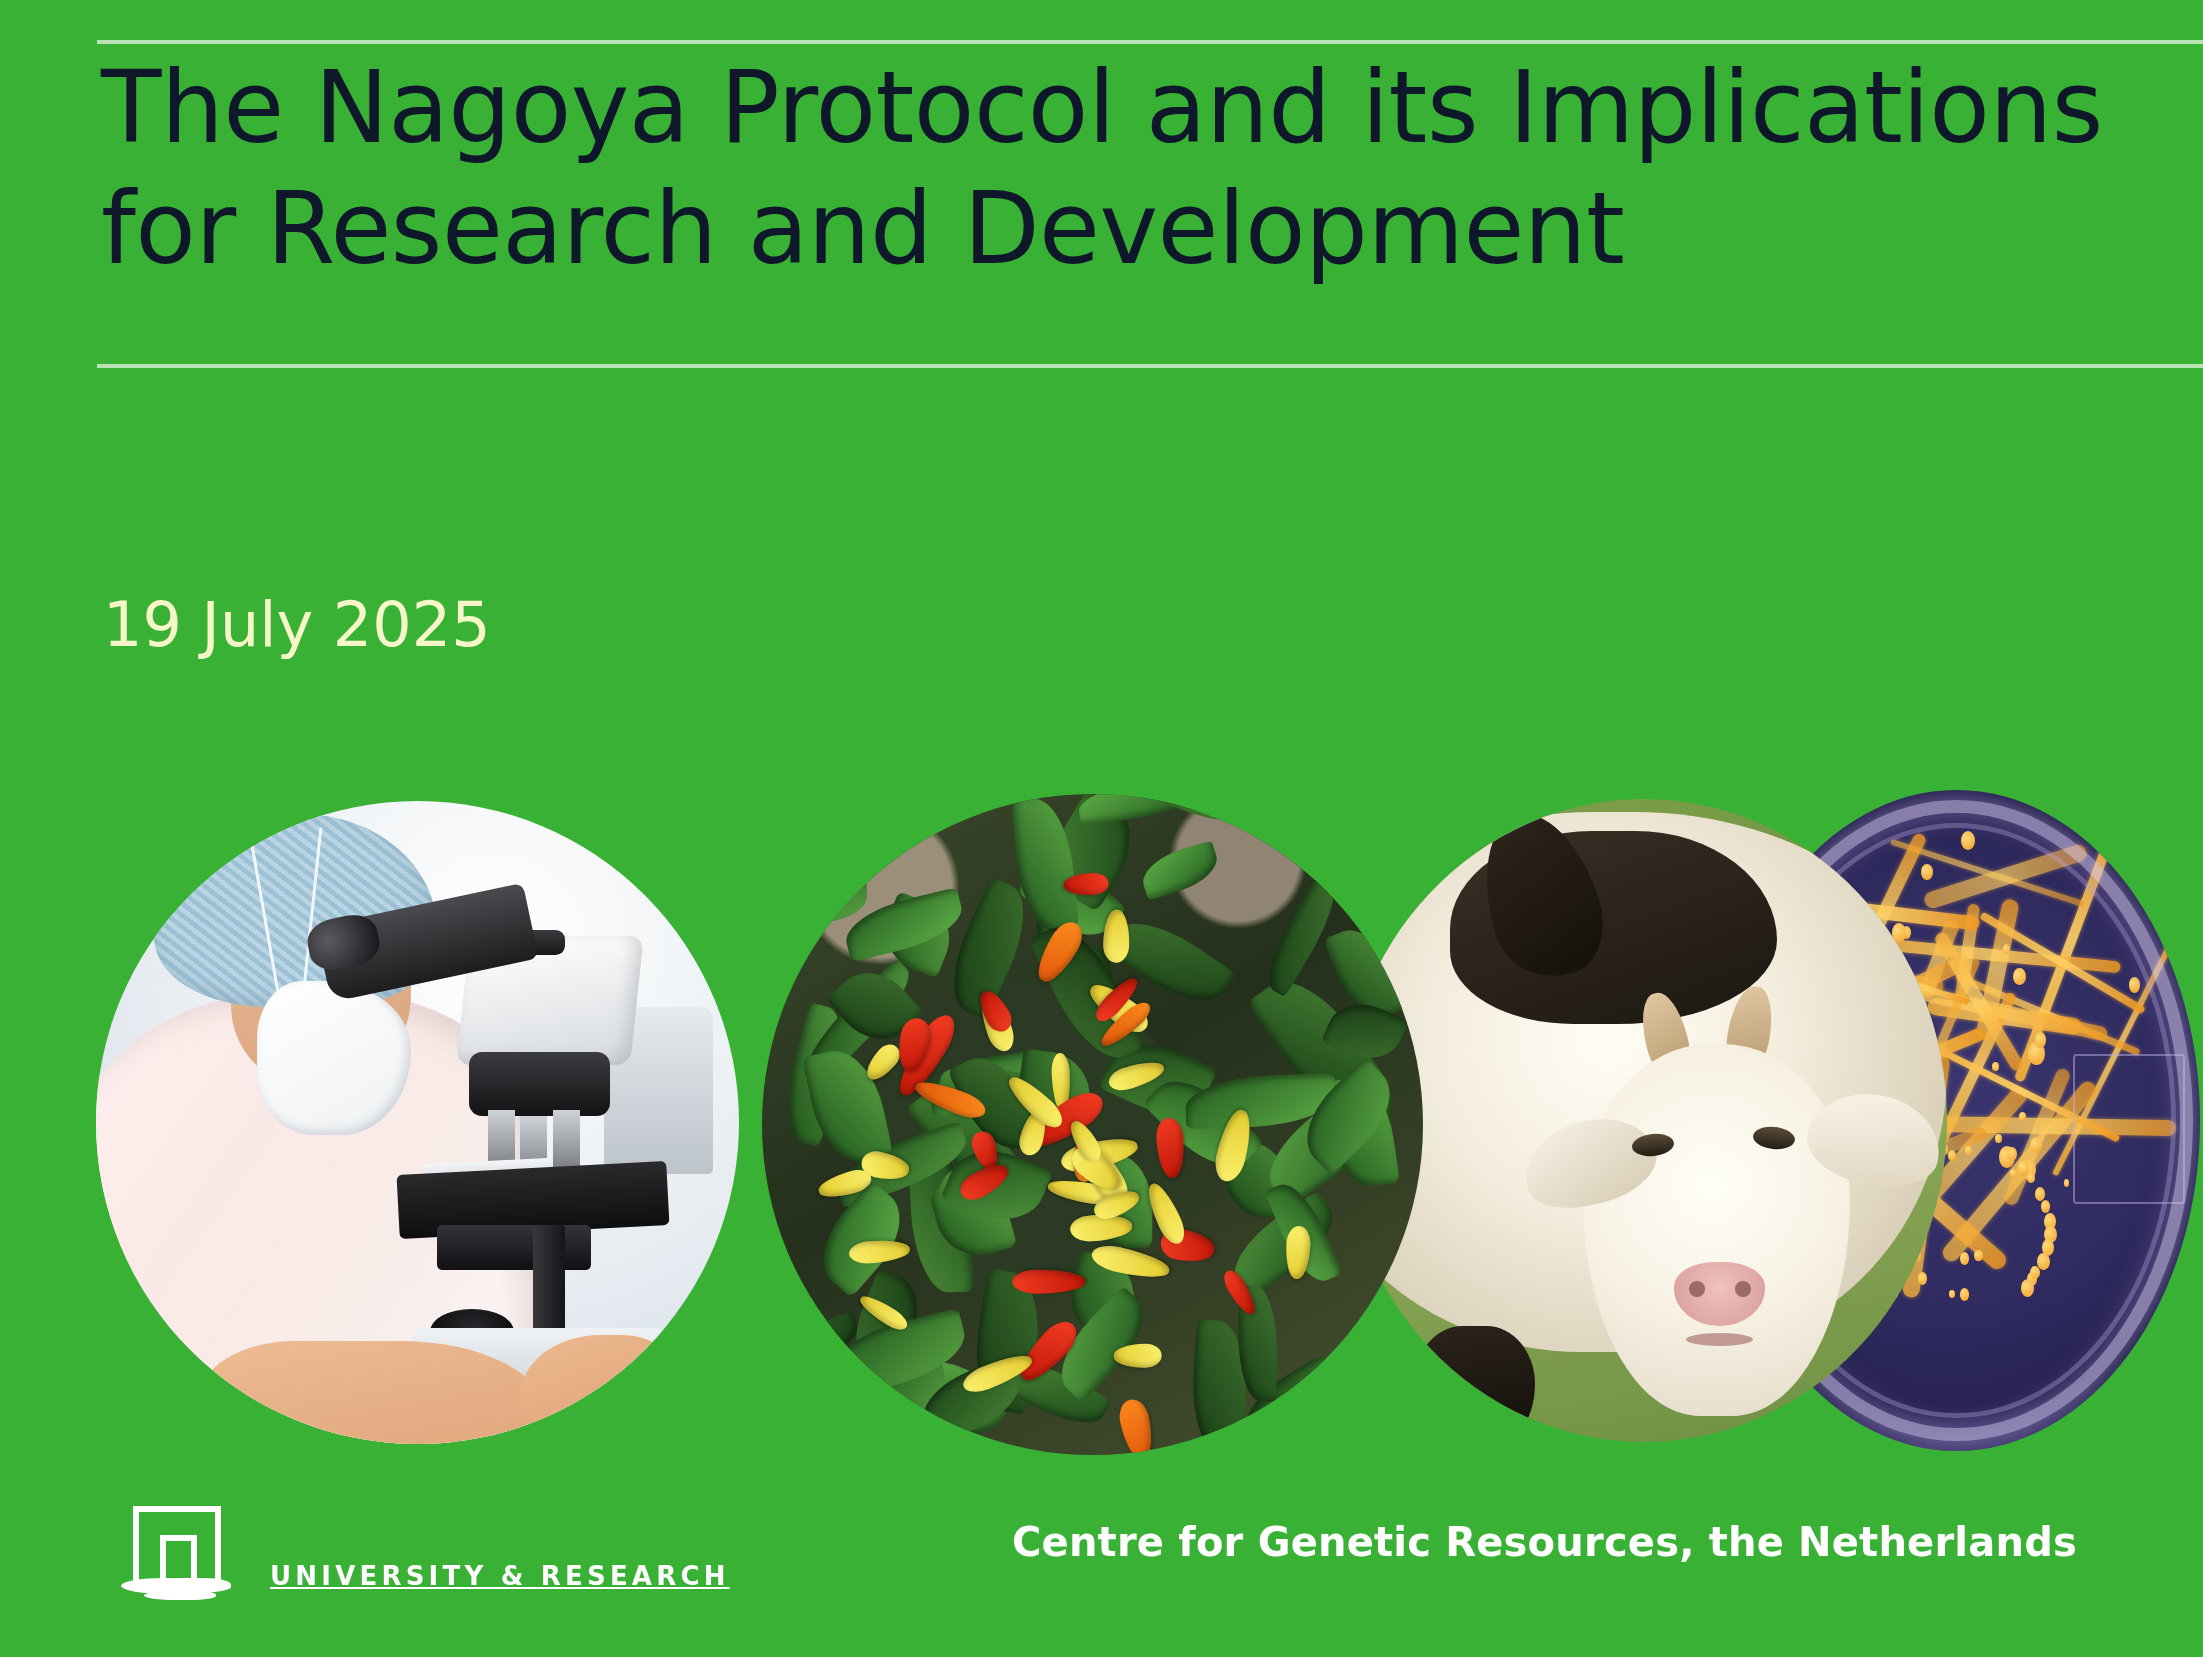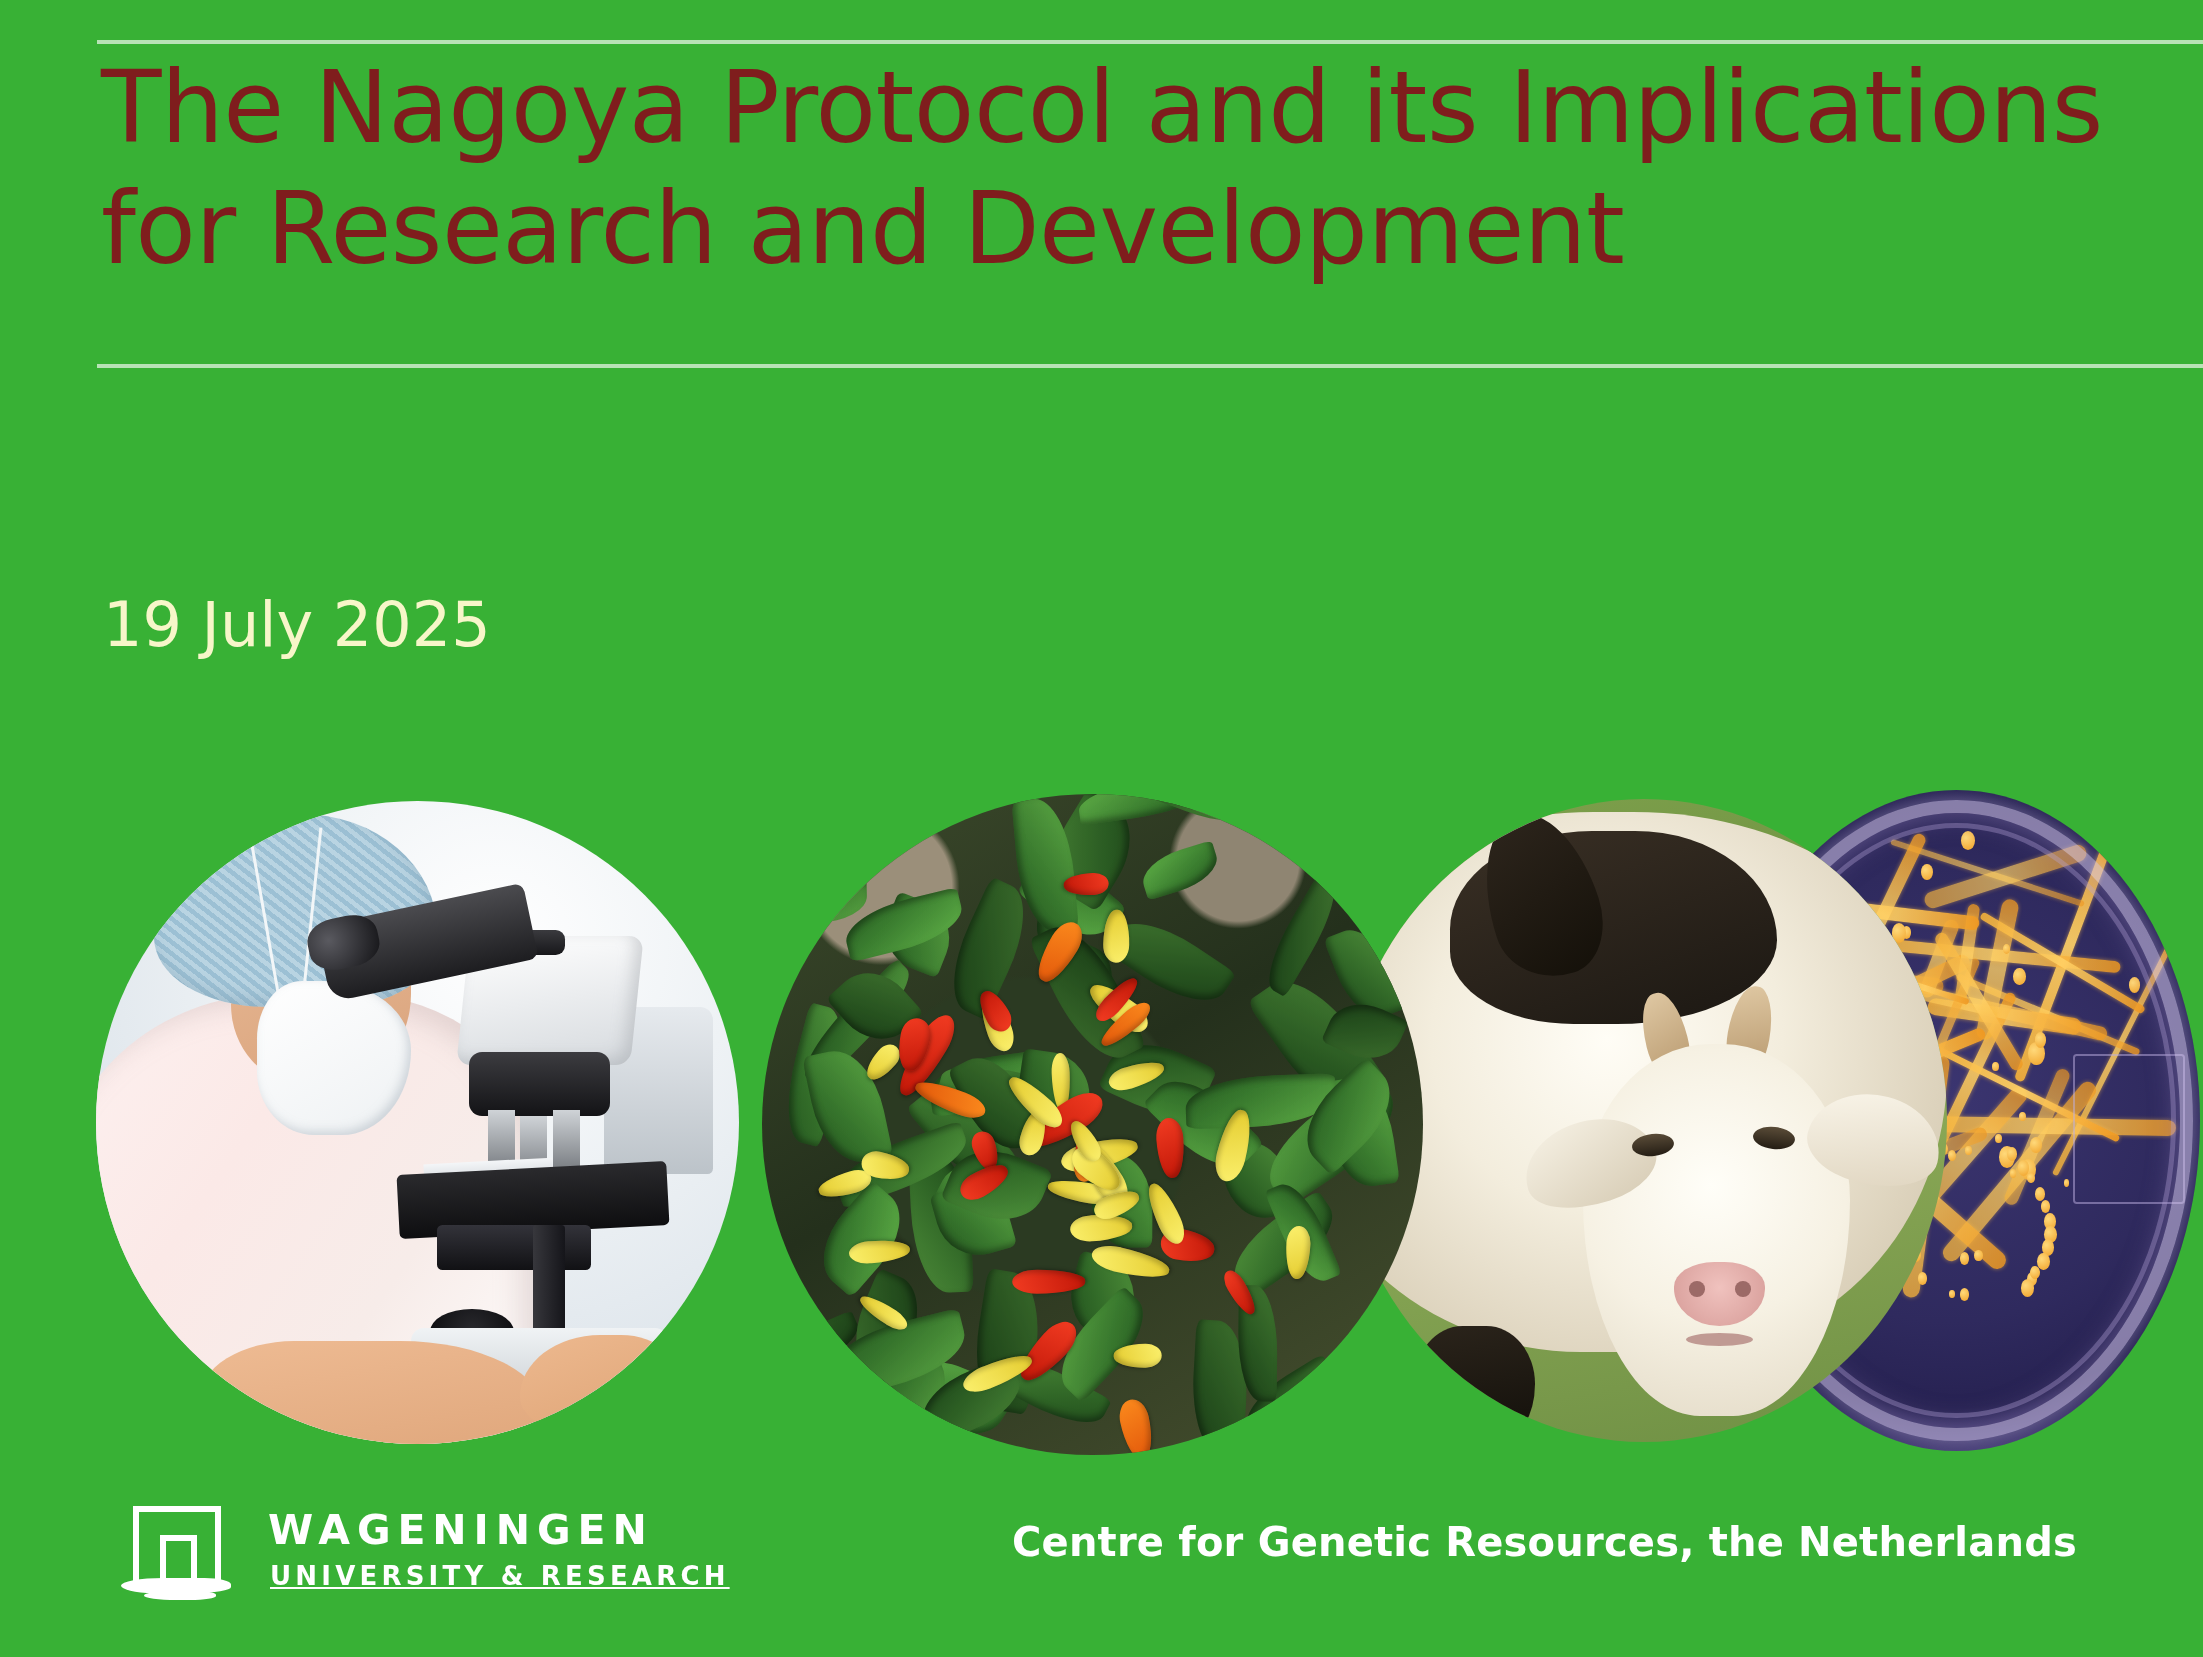--- a/index.html
+++ b/index.html
@@ -28,21 +28,21 @@
   }
   .rule--top    { top: 40px; }
   .rule--bottom { top: 364px; }
 
   
   .title {
     position: absolute;
     left: 101px;
     top: 48px;
     width: 2048px;
-    color: #7f1d1d;
+    color: #0f172a;
     font-size: 99px;
     line-height: 1.22;
     font-weight: 400;
     letter-spacing: -0.5px;
     white-space: pre-line;
   }
 
   
   .byline {
     position: absolute;
@@ -661,18 +661,17 @@
   </div>
 
   <div class="footer-right">Centre for Genetic Resources, the Netherlands</div>
 
   <div class="logo">
     <div class="logo-mark">
       <div class="logo-frame"></div>
       <div class="logo-door"></div>
       <div class="logo-brush"></div>
     </div>
-    <div class="logo-word">WAGENINGEN</div>
     <div class="logo-sub">UNIVERSITY &amp; RESEARCH</div>
   </div>
 
 </div>
 
 
 </body></html>

